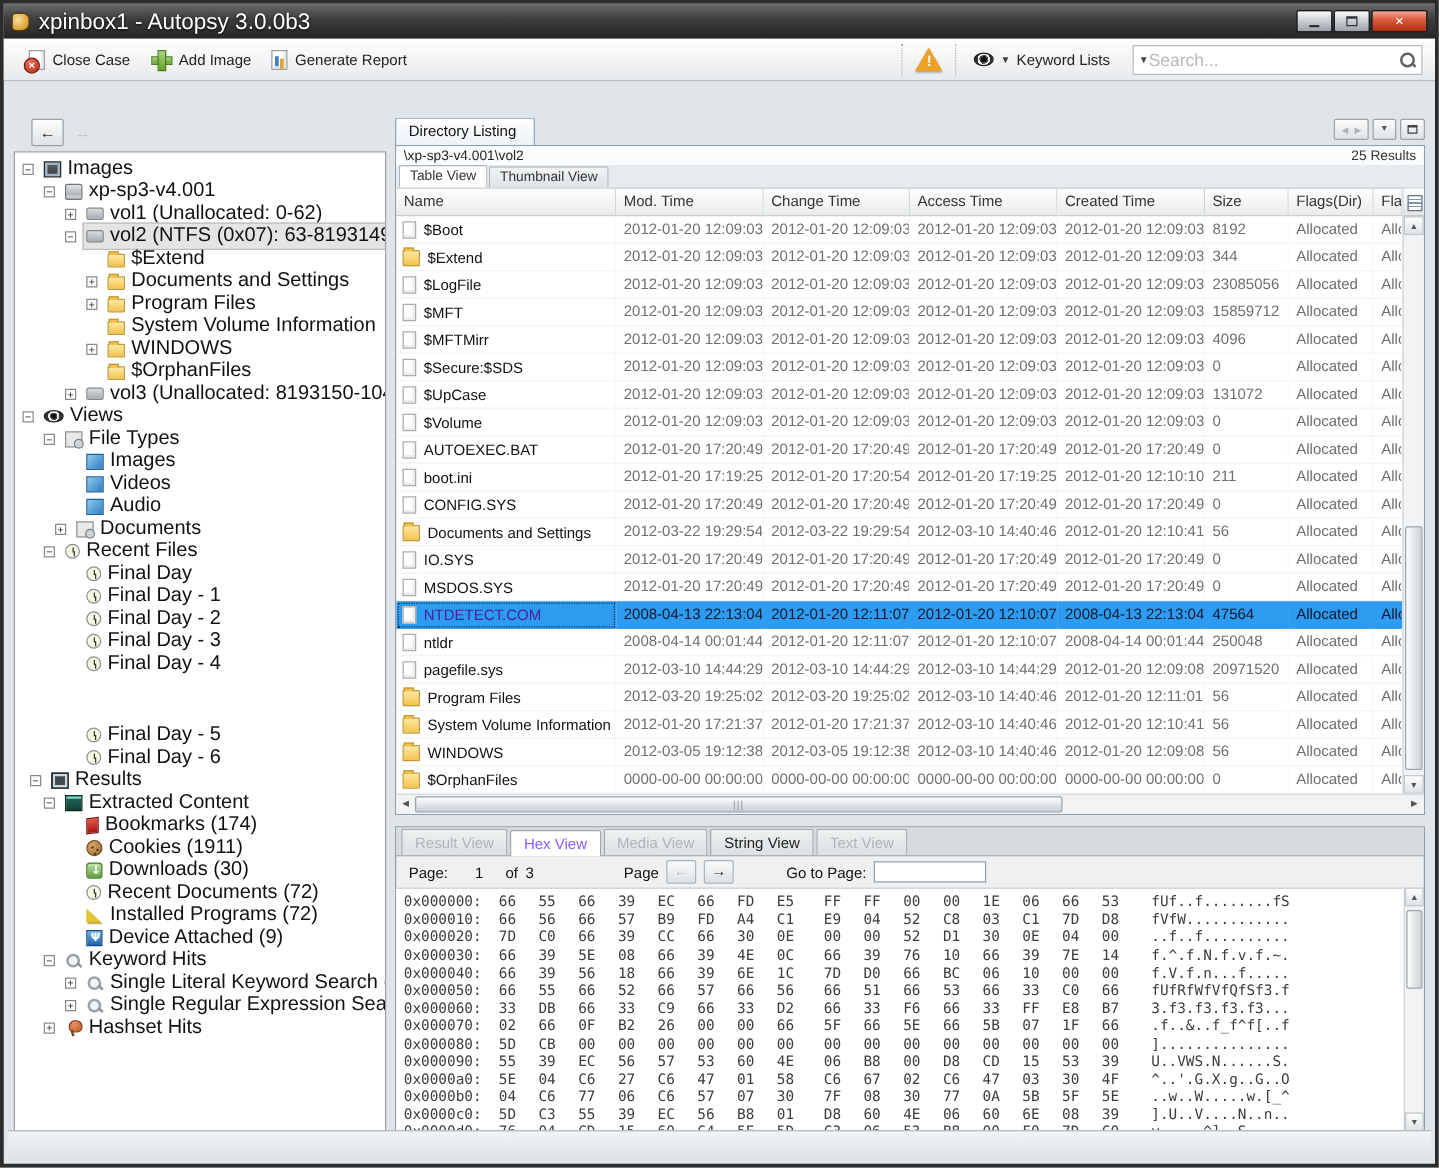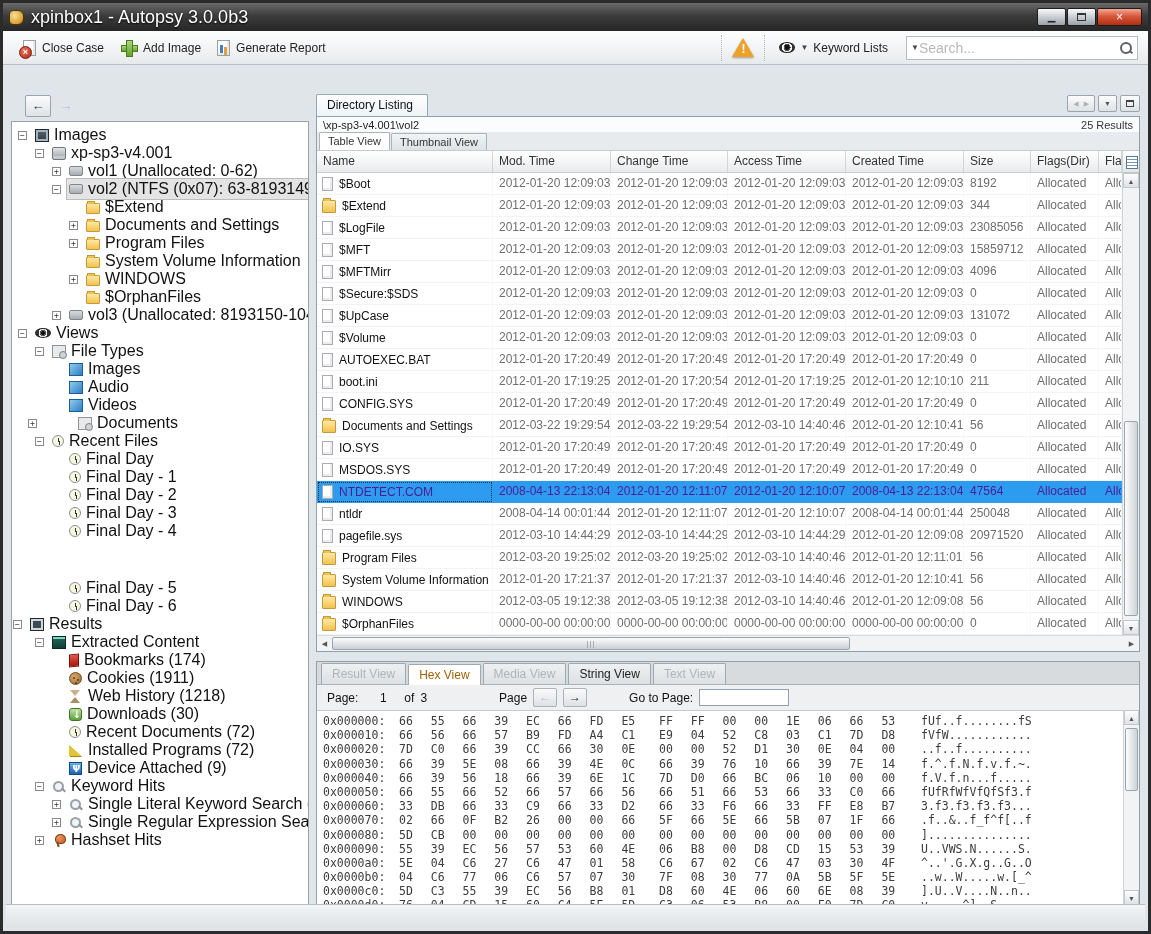--- a/index.html
+++ b/index.html
@@ -112,41 +112,41 @@
   .tablezone { display:flex; flex:none; height:484px; min-width:0; }
   .tgrid { flex:1; min-width:0; overflow:hidden; }
   .thead, .trow { display:grid; grid-template-columns:176px 118px 117px 118px 118px 67px 68px 1fr; }
   .thead { height:22px; }
   .th { background:linear-gradient(#ffffff,#e9ebec); border-right:1px solid #d2d6d9; border-bottom:1px solid #c9cdd0; font-size:12px; color:#333; padding:3px 6px; white-space:nowrap; overflow:hidden; }
   .trow { height:22px; }
   .td { font-size:12px; color:#6e6e6e; padding:3px 6px; border-bottom:1px solid #f1f3f4; border-right:1px solid #f7f8f9; white-space:nowrap; overflow:hidden; }
   .td.namecell { display:flex; align-items:center; color:#111; padding-left:5px; }
   .fic { width:14px; height:13px; flex:none; margin-right:6px; position:relative; }
   .fic-file { width:11px; height:14px; background:#fff; border:1px solid #a9adb1; box-shadow:inset -2px -2px 0 #ececec; }
-  .trow.selected .td { background:#2d9bf0; color:#4c1d95; border-color:#2d9bf0; }
+  .trow.selected .td { background:#2d9bf0; color:#0f172a; border-color:#2d9bf0; }
   .trow.selected .td.namecell { color:#4c1d95; outline:1px dotted #16344c; outline-offset:-2px; }
 
   .vscroll { width:17px; flex:none; border-left:1px solid #cfd4d8; display:flex; flex-direction:column; background:#f2f3f4; }
   .corner-btn { height:22px; background:linear-gradient(#fff,#e3e6e8); border-bottom:1px solid #c2c7cb; position:relative; }
   .corner-btn::after { content:""; position:absolute; left:3px; top:5px; width:10px; height:11px; background:repeating-linear-gradient(#fff 0 2px, #7c96ad 2px 3px); border:1px solid #5f7librar7; border:1px solid #5f778b; }
   .sbar-arrow { height:15px; text-align:center; font-size:7px; color:#555; line-height:15px; background:linear-gradient(#fdfdfd,#dfe3e6); border:1px solid #c2c7cb; }
   .sbar-track { flex:1; position:relative; }
   .sbar-thumb { position:absolute; left:1px; right:1px; border:1px solid #9aa4ac; border-radius:2px; background:linear-gradient(90deg,#fdfdfd,#cdd3d8); }
   .hscroll { height:16px; display:flex; align-items:stretch; background:#f2f3f4; border-top:1px solid #d7dbde; flex:none; }
   .hthumb { border:1px solid #9aa4ac; border-radius:2px; background:linear-gradient(#fdfdfd,#c9cfd4); margin:1px 0; position:relative; }
   .hthumb::after { content:"|||"; position:absolute; left:50%; top:1px; transform:translateX(-50%); font-size:8px; color:#8b9298; letter-spacing:1px; }
   .harrow { width:15px; text-align:center; font-size:7px; color:#555; line-height:15px; }
 
   .splitter { height:9px; }
 
   
   .viewer { flex:1; border:1px solid #8fa0ae; background:#eef0f1; display:flex; flex-direction:column; min-height:0; }
   .viewtabs2 { height:23px; background:#d7dbde; display:flex; align-items:flex-end; padding:2px 2px 0 4px; gap:2px; border-bottom:1px solid #aab3ba; }
   .vt { font-size:12px; padding:3px 10px; border:1px solid #9fa8af; border-bottom:none; border-radius:2px 2px 0 0; background:linear-gradient(#eef0f1,#dde1e4); }
-  .vt.vt-active { background:#fff; color:#a16207; position:relative; top:1px; }
+  .vt.vt-active { background:#fff; color:#8b5cf6; position:relative; top:1px; }
   .vt.vt-disabled { color:#aeb4b9; }
   .vt.vt-normal { color:#222; }
   .hexcontrols { height:25px; display:flex; align-items:center; font-size:12px; color:#111; padding:0 10px; gap:6px; }
   .hexcontrols .lab { margin-right:4px; }
   .pgbtn { width:24px; height:19px; border:1px solid #aab3ba; border-radius:2px; background:linear-gradient(#fbfbfb,#dde1e4); font-size:12px; text-align:center; line-height:17px; color:#222; }
   .pgbtn.disabled { color:#b6bcc1; }
   .goto-input { width:90px; height:17px; border:1px solid #8fa0ae; font-family:inherit; font-size:12px; padding:0 3px; }
   .hexwrap { flex:1; display:flex; min-height:0; }
   .hexarea { flex:1; background:#fff; border-top:1px solid #c6ccd1; overflow:hidden; padding:3px 0 0 6px; }
   .hexline { display:grid; grid-template-columns:76px 260px 262px auto; height:14.2px; font:11.5px/14.2px "DejaVu Sans Mono",monospace; color:#3c3c3c; white-space:pre; }
@@ -318,33 +318,33 @@
             <span class="node">
               <span class="ti tic-bluefile"></span>
               <span>Images</span>
             </span>
           </div>
 
           <div class="treeitem" style="padding-left: 40px;">
             <span class="exp exp-none"></span>
             <span class="node">
               <span class="ti tic-bluefile"></span>
+              <span>Videos</span>
+            </span>
+          </div>
+
+          <div class="treeitem" style="padding-left: 40px;">
+            <span class="exp exp-none"></span>
+            <span class="node">
+              <span class="ti tic-bluefile"></span>
               <span>Audio</span>
             </span>
           </div>
 
-          <div class="treeitem" style="padding-left: 40px;">
-            <span class="exp exp-none"></span>
-            <span class="node">
-              <span class="ti tic-bluefile"></span>
-              <span>Videos</span>
-            </span>
-          </div>
-
-          <div class="treeitem" style="padding-left: 16px; gap: 33px;">
+          <div class="treeitem" style="padding-left: 32px;">
             <span class="exp exp-plus"></span>
             <span class="node">
               <span class="ti tic-filetypes"></span>
               <span>Documents</span>
             </span>
           </div>
 
           <div class="treeitem" style="padding-left: 23px;">
             <span class="exp exp-minus"></span>
             <span class="node">
@@ -402,21 +402,21 @@
           </div>
 
           <div class="treeitem" style="padding-left: 40px;">
             <span class="exp exp-none"></span>
             <span class="node">
               <span class="ti tic-clock"></span>
               <span>Final Day - 6</span>
             </span>
           </div>
 
-          <div class="treeitem" style="padding-left: 1px;">
+          <div class="treeitem" style="padding-left: 12px;">
             <span class="exp exp-minus"></span>
             <span class="node">
               <span class="ti tic-results"></span>
               <span>Results</span>
             </span>
           </div>
 
           <div class="treeitem" style="padding-left: 23px;">
             <span class="exp exp-minus"></span>
             <span class="node">
@@ -434,27 +434,20 @@
           </div>
 
           <div class="treeitem" style="padding-left: 40px;">
             <span class="exp exp-none"></span>
             <span class="node">
               <span class="ti tic-cookie"></span>
               <span>Cookies (1911)</span>
             </span>
           </div>
 
-          <div class="treeitem" style="padding-left: 40px;">
-            <span class="exp exp-none"></span>
-            <span class="node">
-              <span class="ti tic-hourglass"></span>
-              <span>Web History (1218)</span>
-            </span>
-          </div>
 
           <div class="treeitem" style="padding-left: 40px;">
             <span class="exp exp-none"></span>
             <span class="node">
               <span class="ti tic-download"></span>
               <span>Downloads (30)</span>
             </span>
           </div>
 
           <div class="treeitem" style="padding-left: 40px;">

